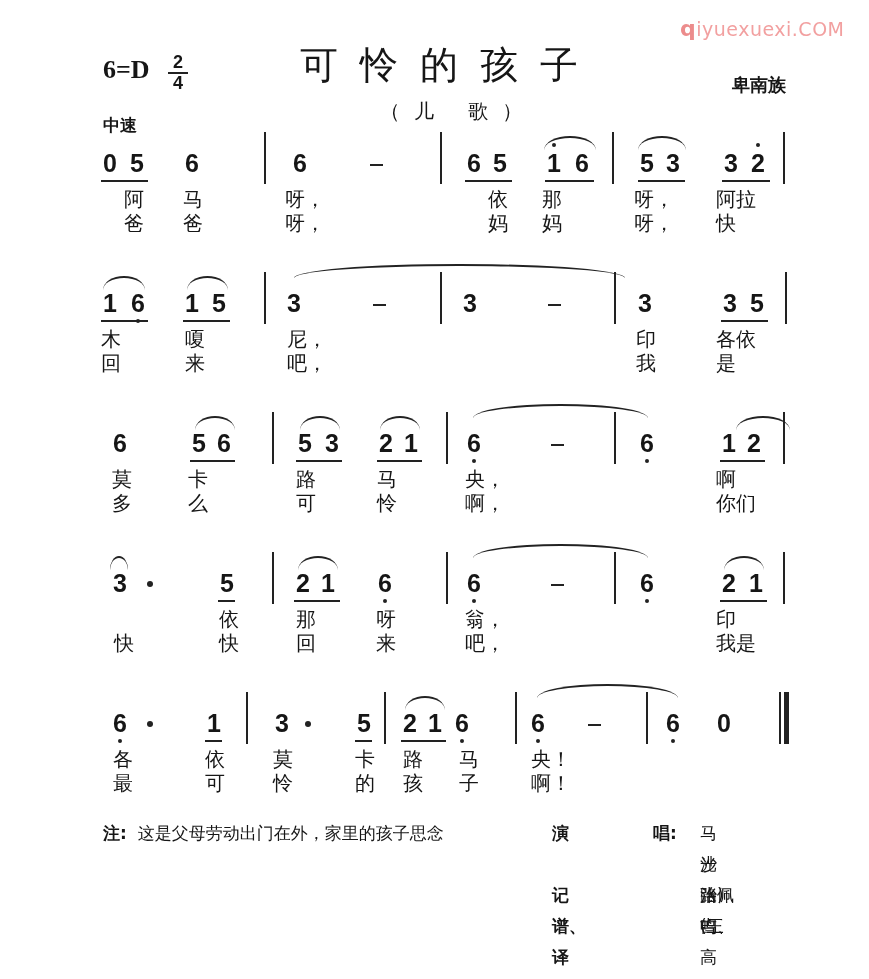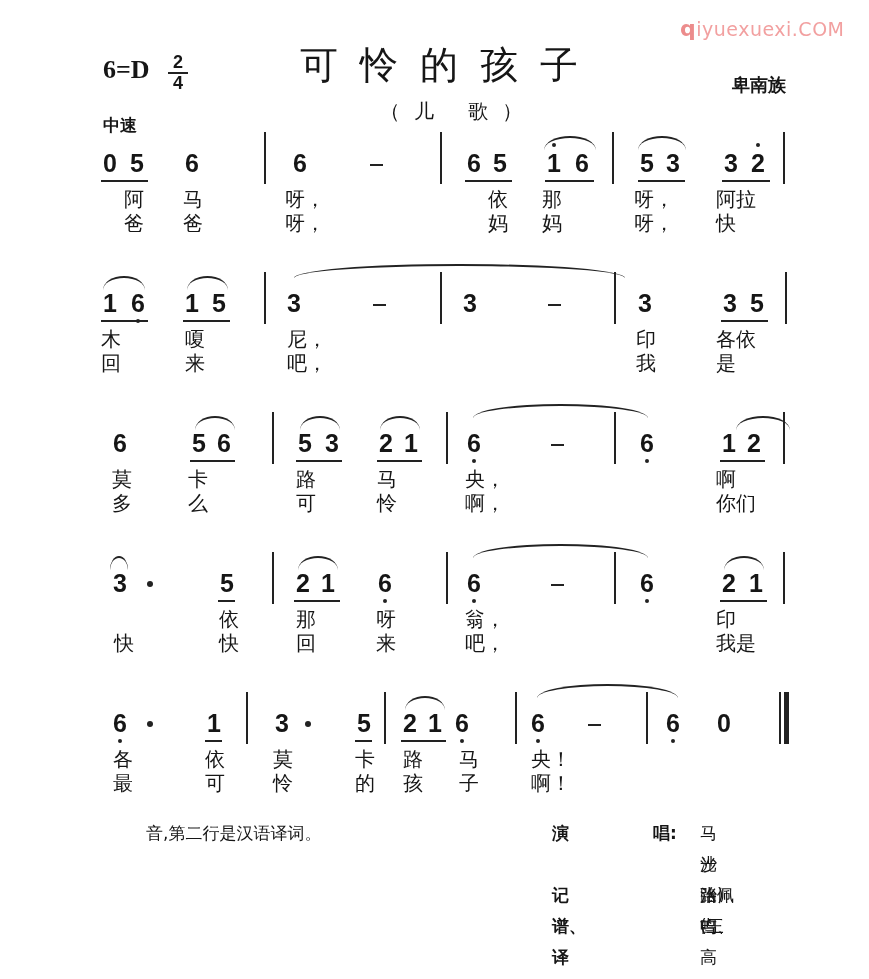--- a/index.html
+++ b/index.html
@@ -232,21 +232,21 @@
       <div class="lyr" style="left: 205px; top: 62px;">可</div>
       <div class="lyr" style="left: 273px; top: 62px;">怜</div>
       <div class="lyr" style="left: 355px; top: 62px;">的</div>
       <div class="lyr" style="left: 403px; top: 62px;">孩</div>
       <div class="lyr" style="left: 459px; top: 62px;">子</div>
       <div class="lyr" style="left: 531px; top: 62px;">啊！</div>
     </div>
   </div>
 
 <div class="abs note-block">
-  <div style="padding-left:43px">音,第二行是汉语译词。</div>
+  <div><span class="lab">注:</span>&nbsp; <span>这是父母劳动出门在外，家里的孩子思念</span></div>
 </div>
 
 <div class="abs credits">
   <div style="position:relative;height:31px;">
     <span style="position:absolute;left:0;font-weight:bold">演</span>
     <span style="position:absolute;left:101px;font-weight:bold">唱:</span>
     <span style="position:absolute;left:148px">马沙路(王</span>
   </div>
   <div style="position:relative;height:31px;">
     <span style="position:absolute;left:148px">光治)</span>

